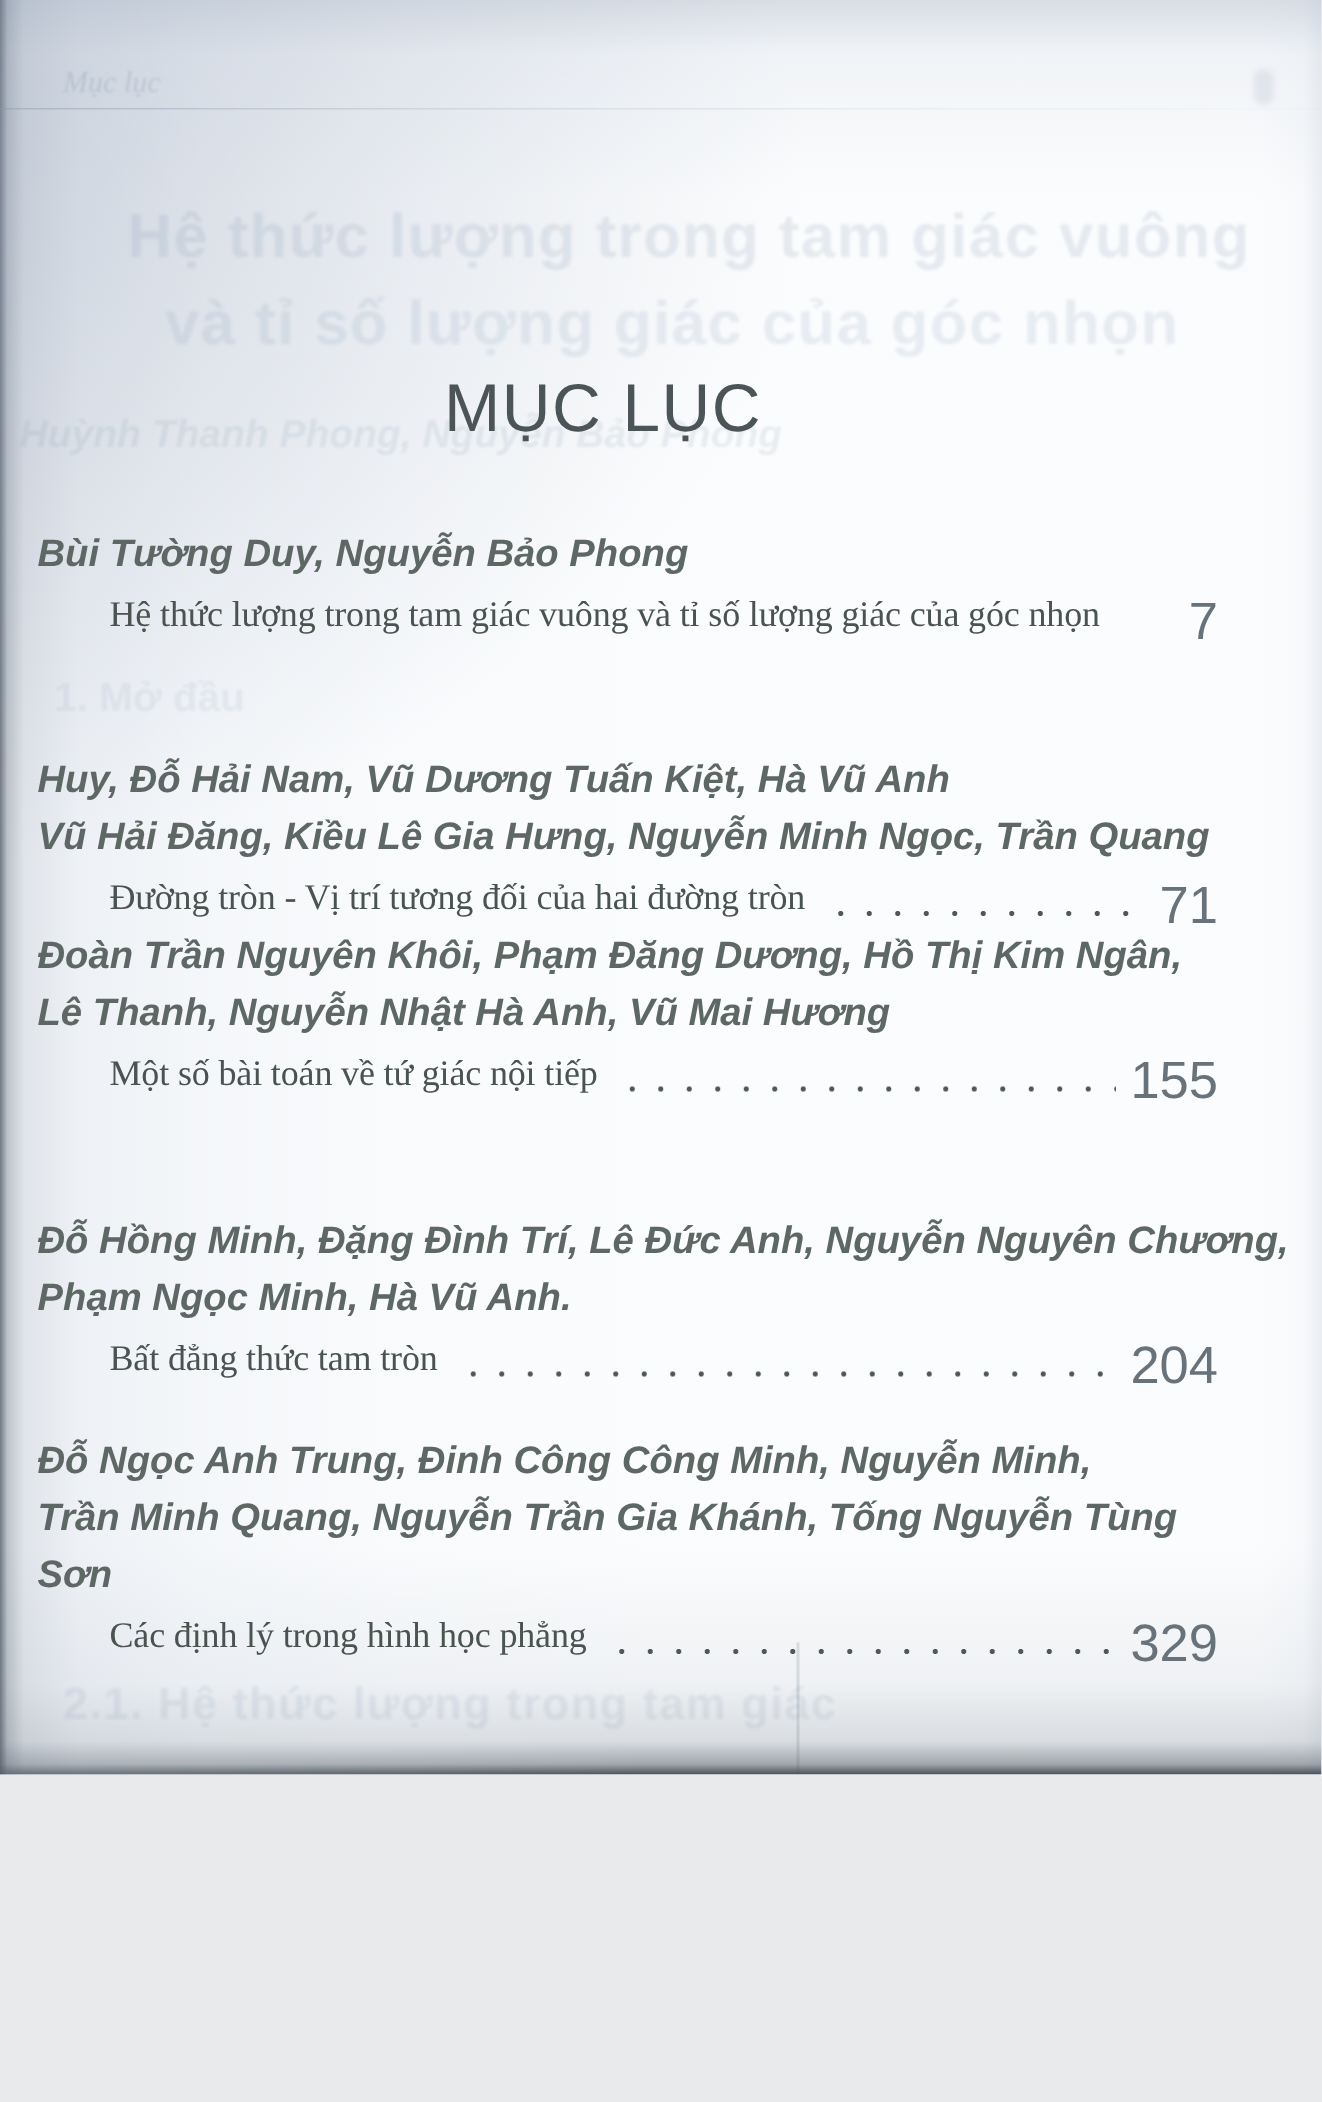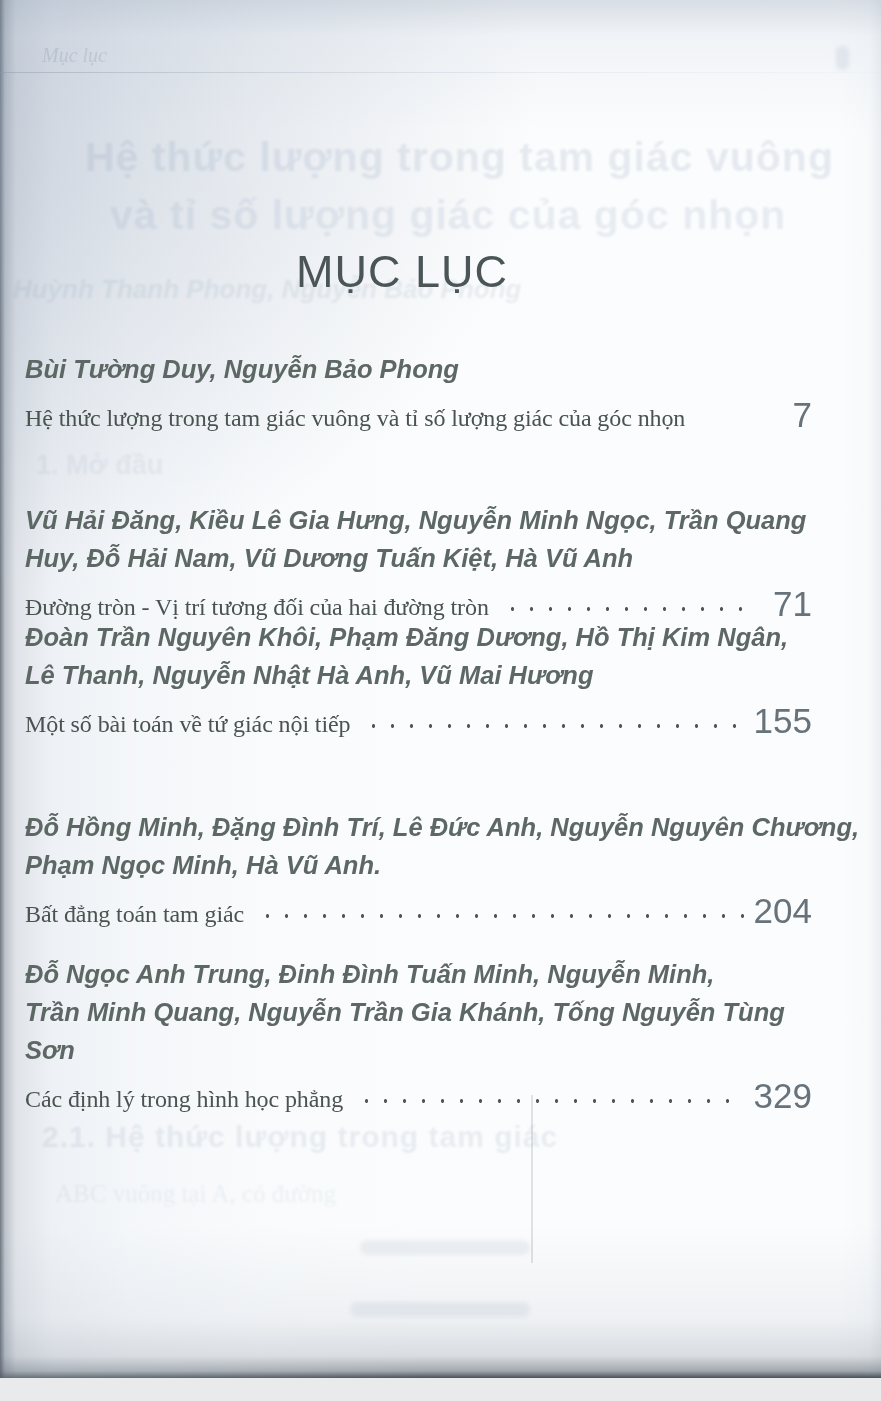--- a/index.html
+++ b/index.html
@@ -1,18 +1,18 @@
 <!DOCTYPE html>
 <html><head>
 <meta charset="utf-8">
 <style>
   html,body{margin:0;padding:0;background:#e8eaec;}
   #page{
     position:relative;
-    width:881px;height:1378px;
+    width:881px;height:1183px;
     overflow:hidden;
     background-color:#fbfcfd;
     background-image:
       radial-gradient(ellipse 950px 760px at -6% 9%, rgba(143,158,180,0.36), rgba(143,158,180,0) 62%),
       linear-gradient(to right, rgba(88,98,110,0.85) 0px, rgba(128,138,151,0.50) 5px, rgba(168,178,193,0.32) 16px, rgba(198,208,221,0.25) 52px, rgba(214,223,234,0.18) 132px, rgba(229,236,244,0.10) 262px, rgba(255,255,255,0) 430px),
       linear-gradient(to bottom, rgba(173,185,200,0.45) 0px, rgba(199,209,222,0.20) 36px, rgba(255,255,255,0) 132px),
       linear-gradient(to top, rgba(60,68,76,0.93) 0px, rgba(88,98,108,0.55) 7px, rgba(128,138,149,0.28) 22px, rgba(168,178,191,0.15) 60px, rgba(255,255,255,0) 152px),
       linear-gradient(to left, rgba(203,211,221,0.35) 0px, rgba(224,230,238,0.15) 12px, rgba(255,255,255,0) 42px);
     font-family:"Liberation Sans", sans-serif;
   }
@@ -40,21 +40,21 @@
     font-size:45px;letter-spacing:1px;font-weight:400;
     color:#4b5557;
   }
   #entries{position:absolute;left:25px;right:69px;top:0;bottom:0;}
   .entry{position:absolute;left:0;right:0;}
   .entry.e1{top:350px}.entry.e2{top:501px}.entry.e3{top:618px}.entry.e4{top:808px}.entry.e5{top:955px}
   .author-line{
     font:italic bold 25.5px "Liberation Sans", sans-serif;
     color:#5d6864;line-height:38px;white-space:nowrap;
   }
-  .title-row{display:flex;align-items:flex-end;margin-top:9px;}
+  .title-row{display:flex;align-items:flex-start;margin-top:9px;margin-left:48px;}
   .entry-title{
     font-family:"Liberation Serif", serif;font-size:24px;letter-spacing:-0.1px;
     color:#49534f;white-space:nowrap;flex:0 1 auto;
   }
   .dot-leader{
     flex:1 1 12px;align-self:stretch;margin:0 10px 0 14px;min-width:0;
     background-image:radial-gradient(circle, #4e5957 1.7px, rgba(0,0,0,0) 1.9px);
     background-size:19px 6px;background-repeat:repeat-x;
     background-position:0 calc(100% - 9px);
   }
@@ -92,22 +92,22 @@
         </div>
       <div class="title-row">
         <span class="entry-title">Hệ thức lượng trong tam giác vuông và tỉ số lượng giác của góc nhọn</span>
         <span class="dot-leader"></span>
         <span class="entry-page">7</span>
       </div>
     </div>
 
     <div class="entry e2">
       <div class="entry-authors">
+          <div class="author-line">Huy, Đỗ Hải Nam, Vũ Dương Tuấn Kiệt, Hà Vũ Anh</div>
           <div class="author-line">Vũ Hải Đăng, Kiều Lê Gia Hưng, Nguyễn Minh Ngọc, Trần Quang</div>
-          <div class="author-line">Huy, Đỗ Hải Nam, Vũ Dương Tuấn Kiệt, Hà Vũ Anh</div>
         </div>
       <div class="title-row">
         <span class="entry-title">Đường tròn - Vị trí tương đối của hai đường tròn</span>
         <span class="dot-leader"></span>
         <span class="entry-page">71</span>
       </div>
     </div>
 
     <div class="entry e3">
       <div class="entry-authors">
@@ -120,29 +120,29 @@
         <span class="entry-page">155</span>
       </div>
     </div>
 
     <div class="entry e4">
       <div class="entry-authors">
           <div class="author-line">Đỗ Hồng Minh, Đặng Đình Trí, Lê Đức Anh, Nguyễn Nguyên Chương,</div>
           <div class="author-line">Phạm Ngọc Minh, Hà Vũ Anh.</div>
         </div>
       <div class="title-row">
-        <span class="entry-title">Bất đẳng toán tam giác</span>
+        <span class="entry-title">Bất đẳng thức tam tròn</span>
         <span class="dot-leader"></span>
         <span class="entry-page">204</span>
       </div>
     </div>
 
     <div class="entry e5">
       <div class="entry-authors">
-          <div class="author-line">Đỗ Ngọc Anh Trung, Đinh Đình Tuấn Minh, Nguyễn Minh,</div>
+          <div class="author-line">Đỗ Ngọc Anh Trung, Đinh Công Công Minh, Nguyễn Minh,</div>
           <div class="author-line">Trần Minh Quang, Nguyễn Trần Gia Khánh, Tống Nguyễn Tùng</div>
           <div class="author-line">Sơn</div>
         </div>
       <div class="title-row">
         <span class="entry-title">Các định lý trong hình học phẳng</span>
         <span class="dot-leader"></span>
         <span class="entry-page">329</span>
       </div>
     </div>
   </div>

